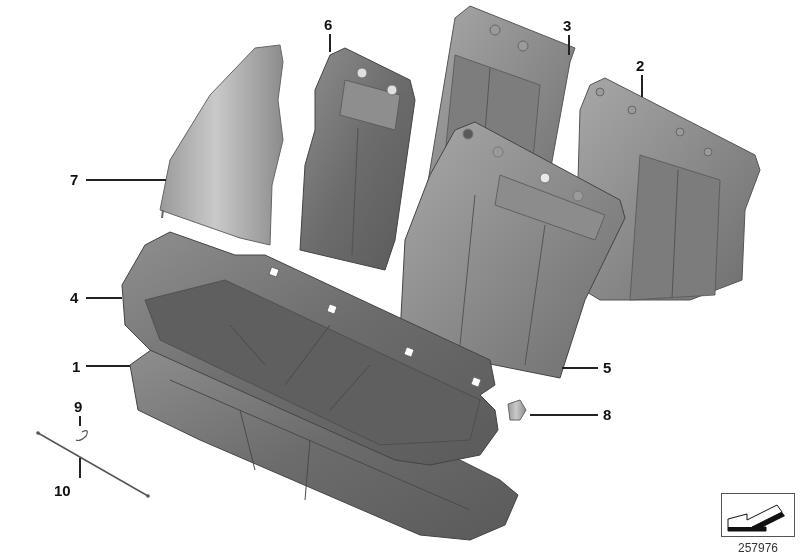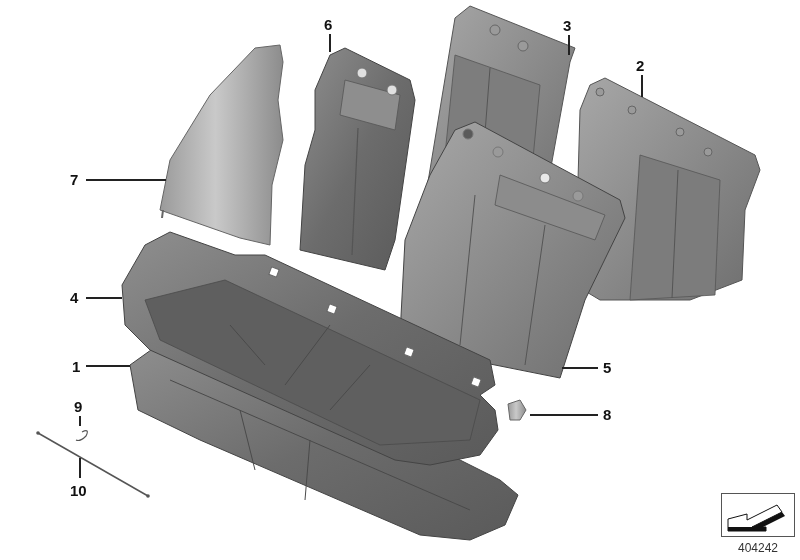--- a/index.html
+++ b/index.html
@@ -125,22 +125,22 @@
 
 <div class="callout" style="left:324px; top:17px;">6</div>
 <div class="callout" style="left:563px; top:18px;">3</div>
 <div class="callout" style="left:636px; top:58px;">2</div>
 <div class="callout" style="left:70px; top:172px;">7</div>
 <div class="callout" style="left:70px; top:290px;">4</div>
 <div class="callout" style="left:72px; top:359px;">1</div>
 <div class="callout" style="left:603px; top:360px;">5</div>
 <div class="callout" style="left:603px; top:407px;">8</div>
 <div class="callout" style="left:74px; top:399px;">9</div>
-<div class="callout" style="left:70px; top:483px;">10</div>
+<div class="callout" style="left:54px; top:483px;">10</div>
 
 <div class="logo-box">
   <svg width="72" height="42" viewBox="0 0 72 42" xmlns="http://www.w3.org/2000/svg">
     <path d="M6 25 L6 37 L44 37 L44 33 L30 33 L60 18 L55 11 L25 26 L25 20 Z" fill="#fff" stroke="#111" stroke-width="1"></path>
     <rect x="6" y="33" width="38" height="4" fill="#111"></rect>
     <path d="M60 18 L63 22 L33 37 L30 33 Z" fill="#111"></path>
   </svg>
 </div>
-<div class="ref-number">404242</div>
+<div class="ref-number">257976</div>
 
 </body></html>

